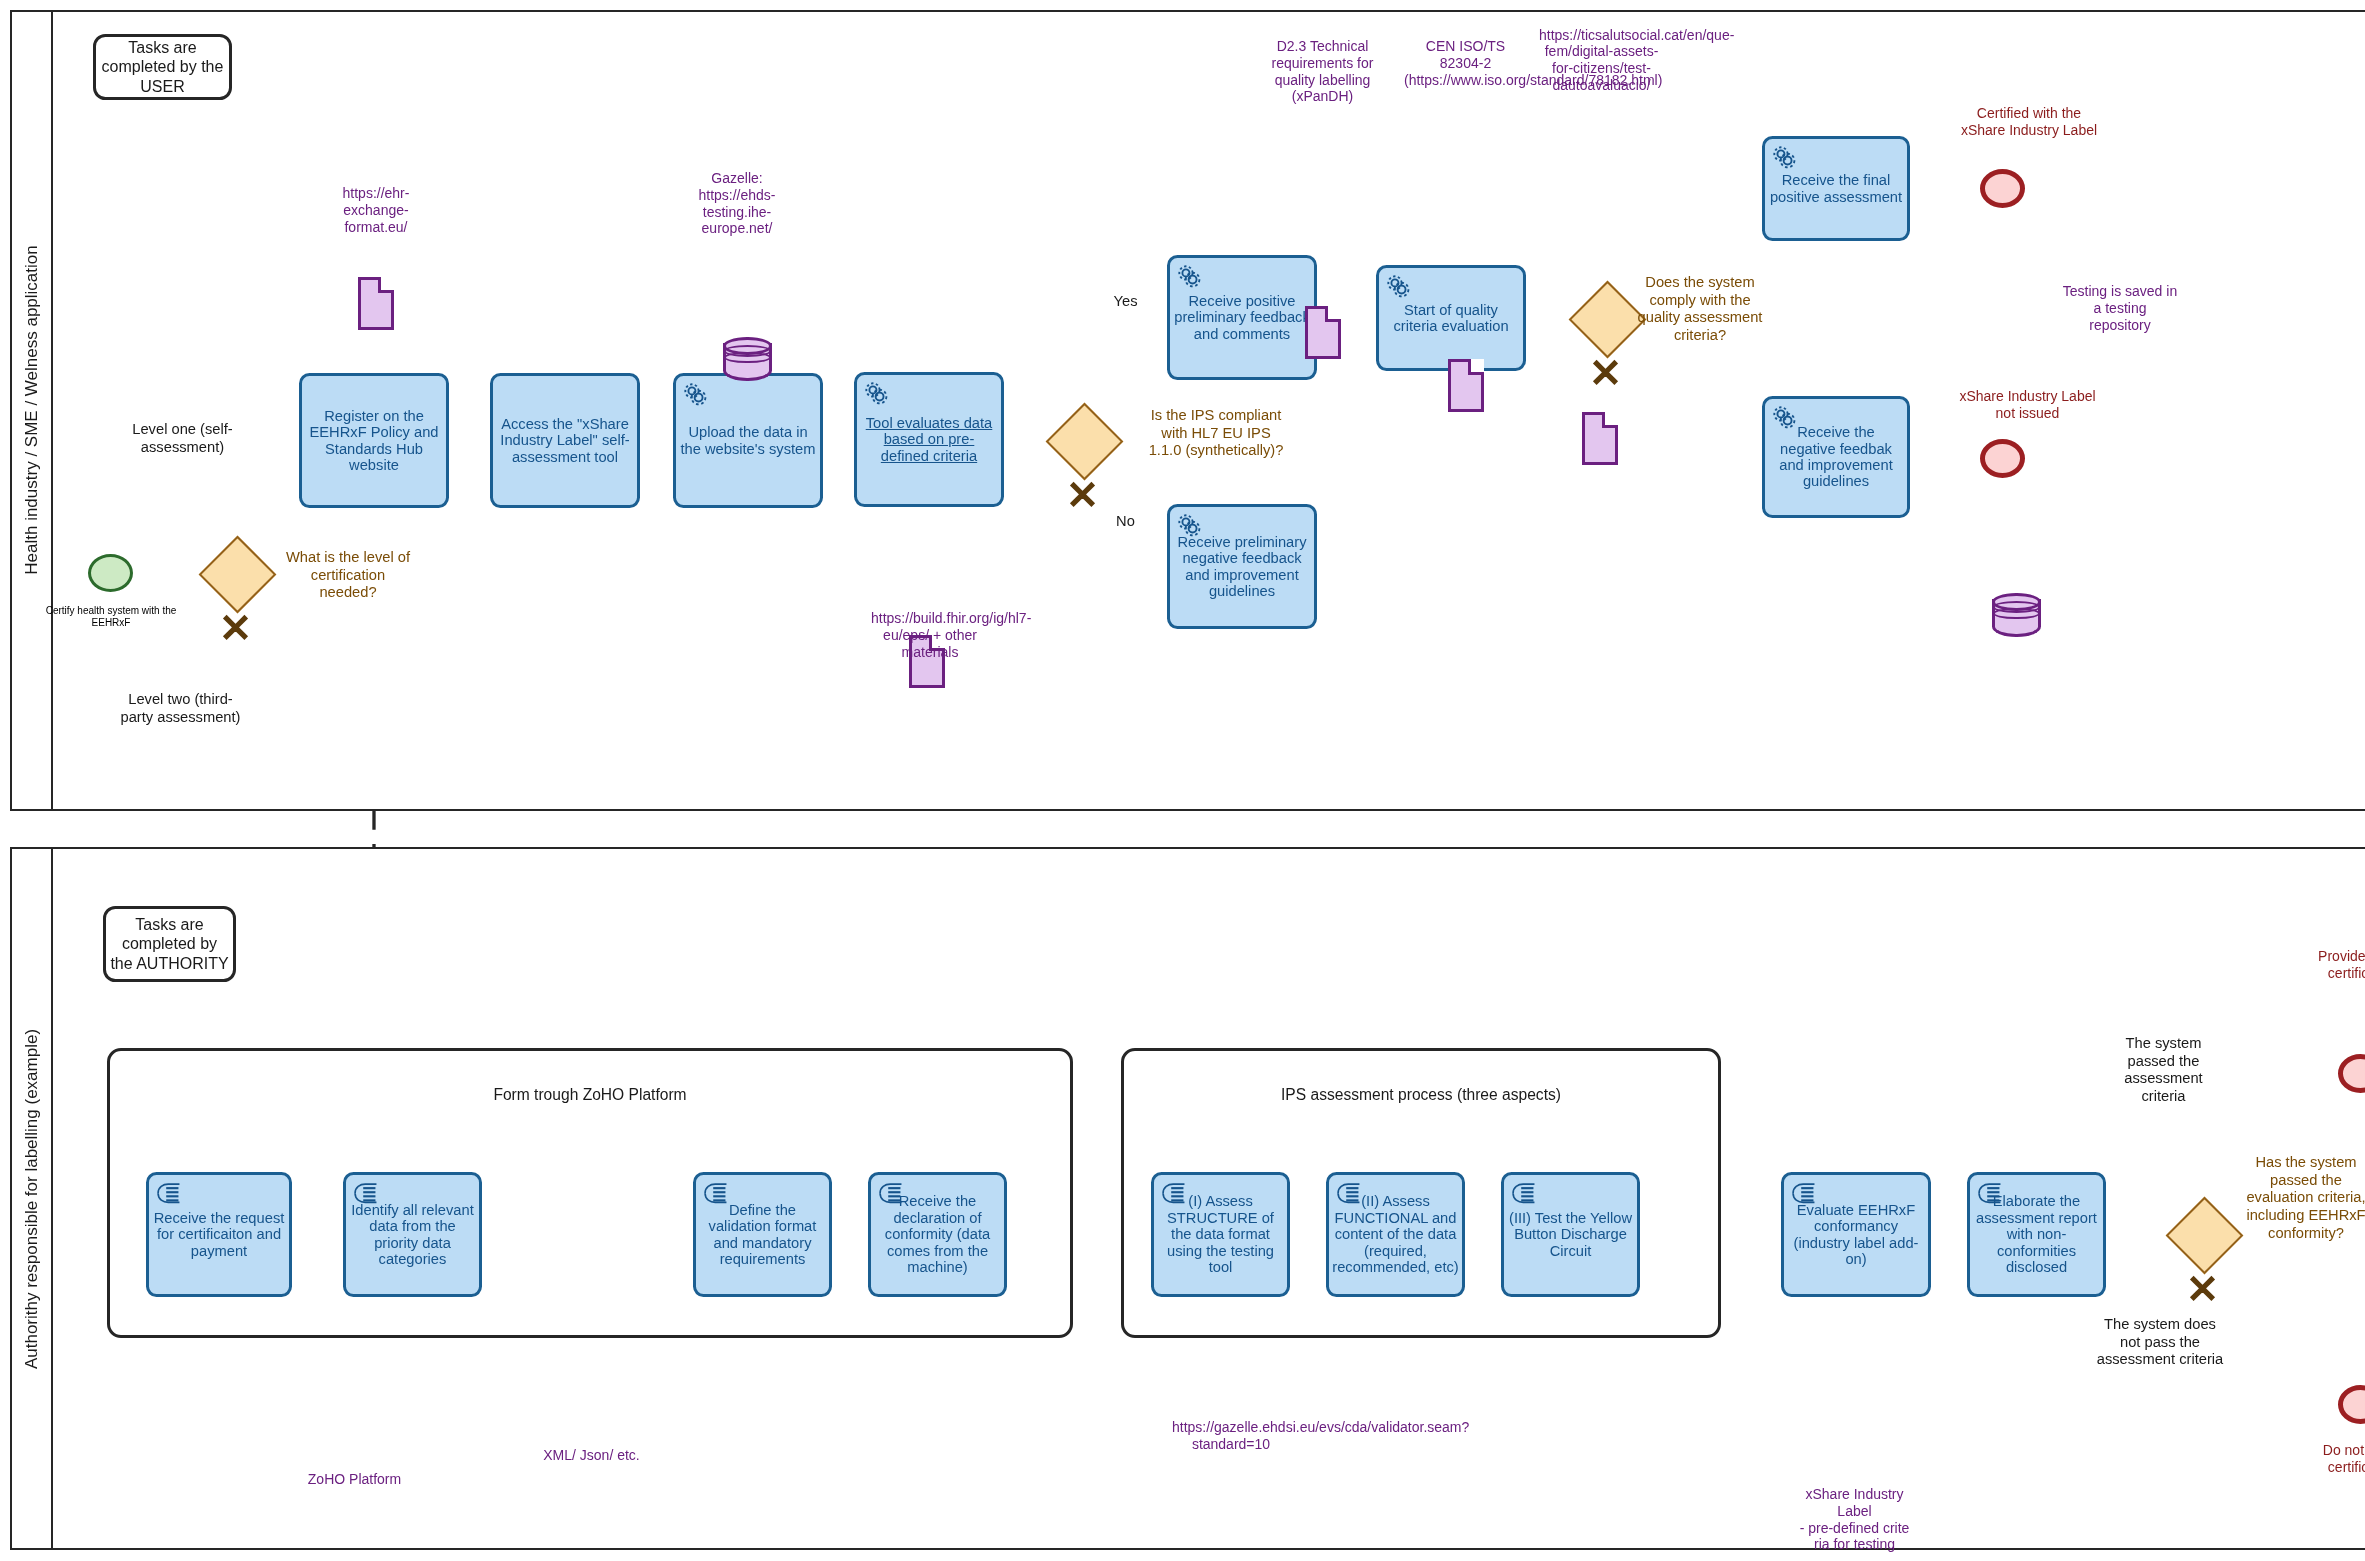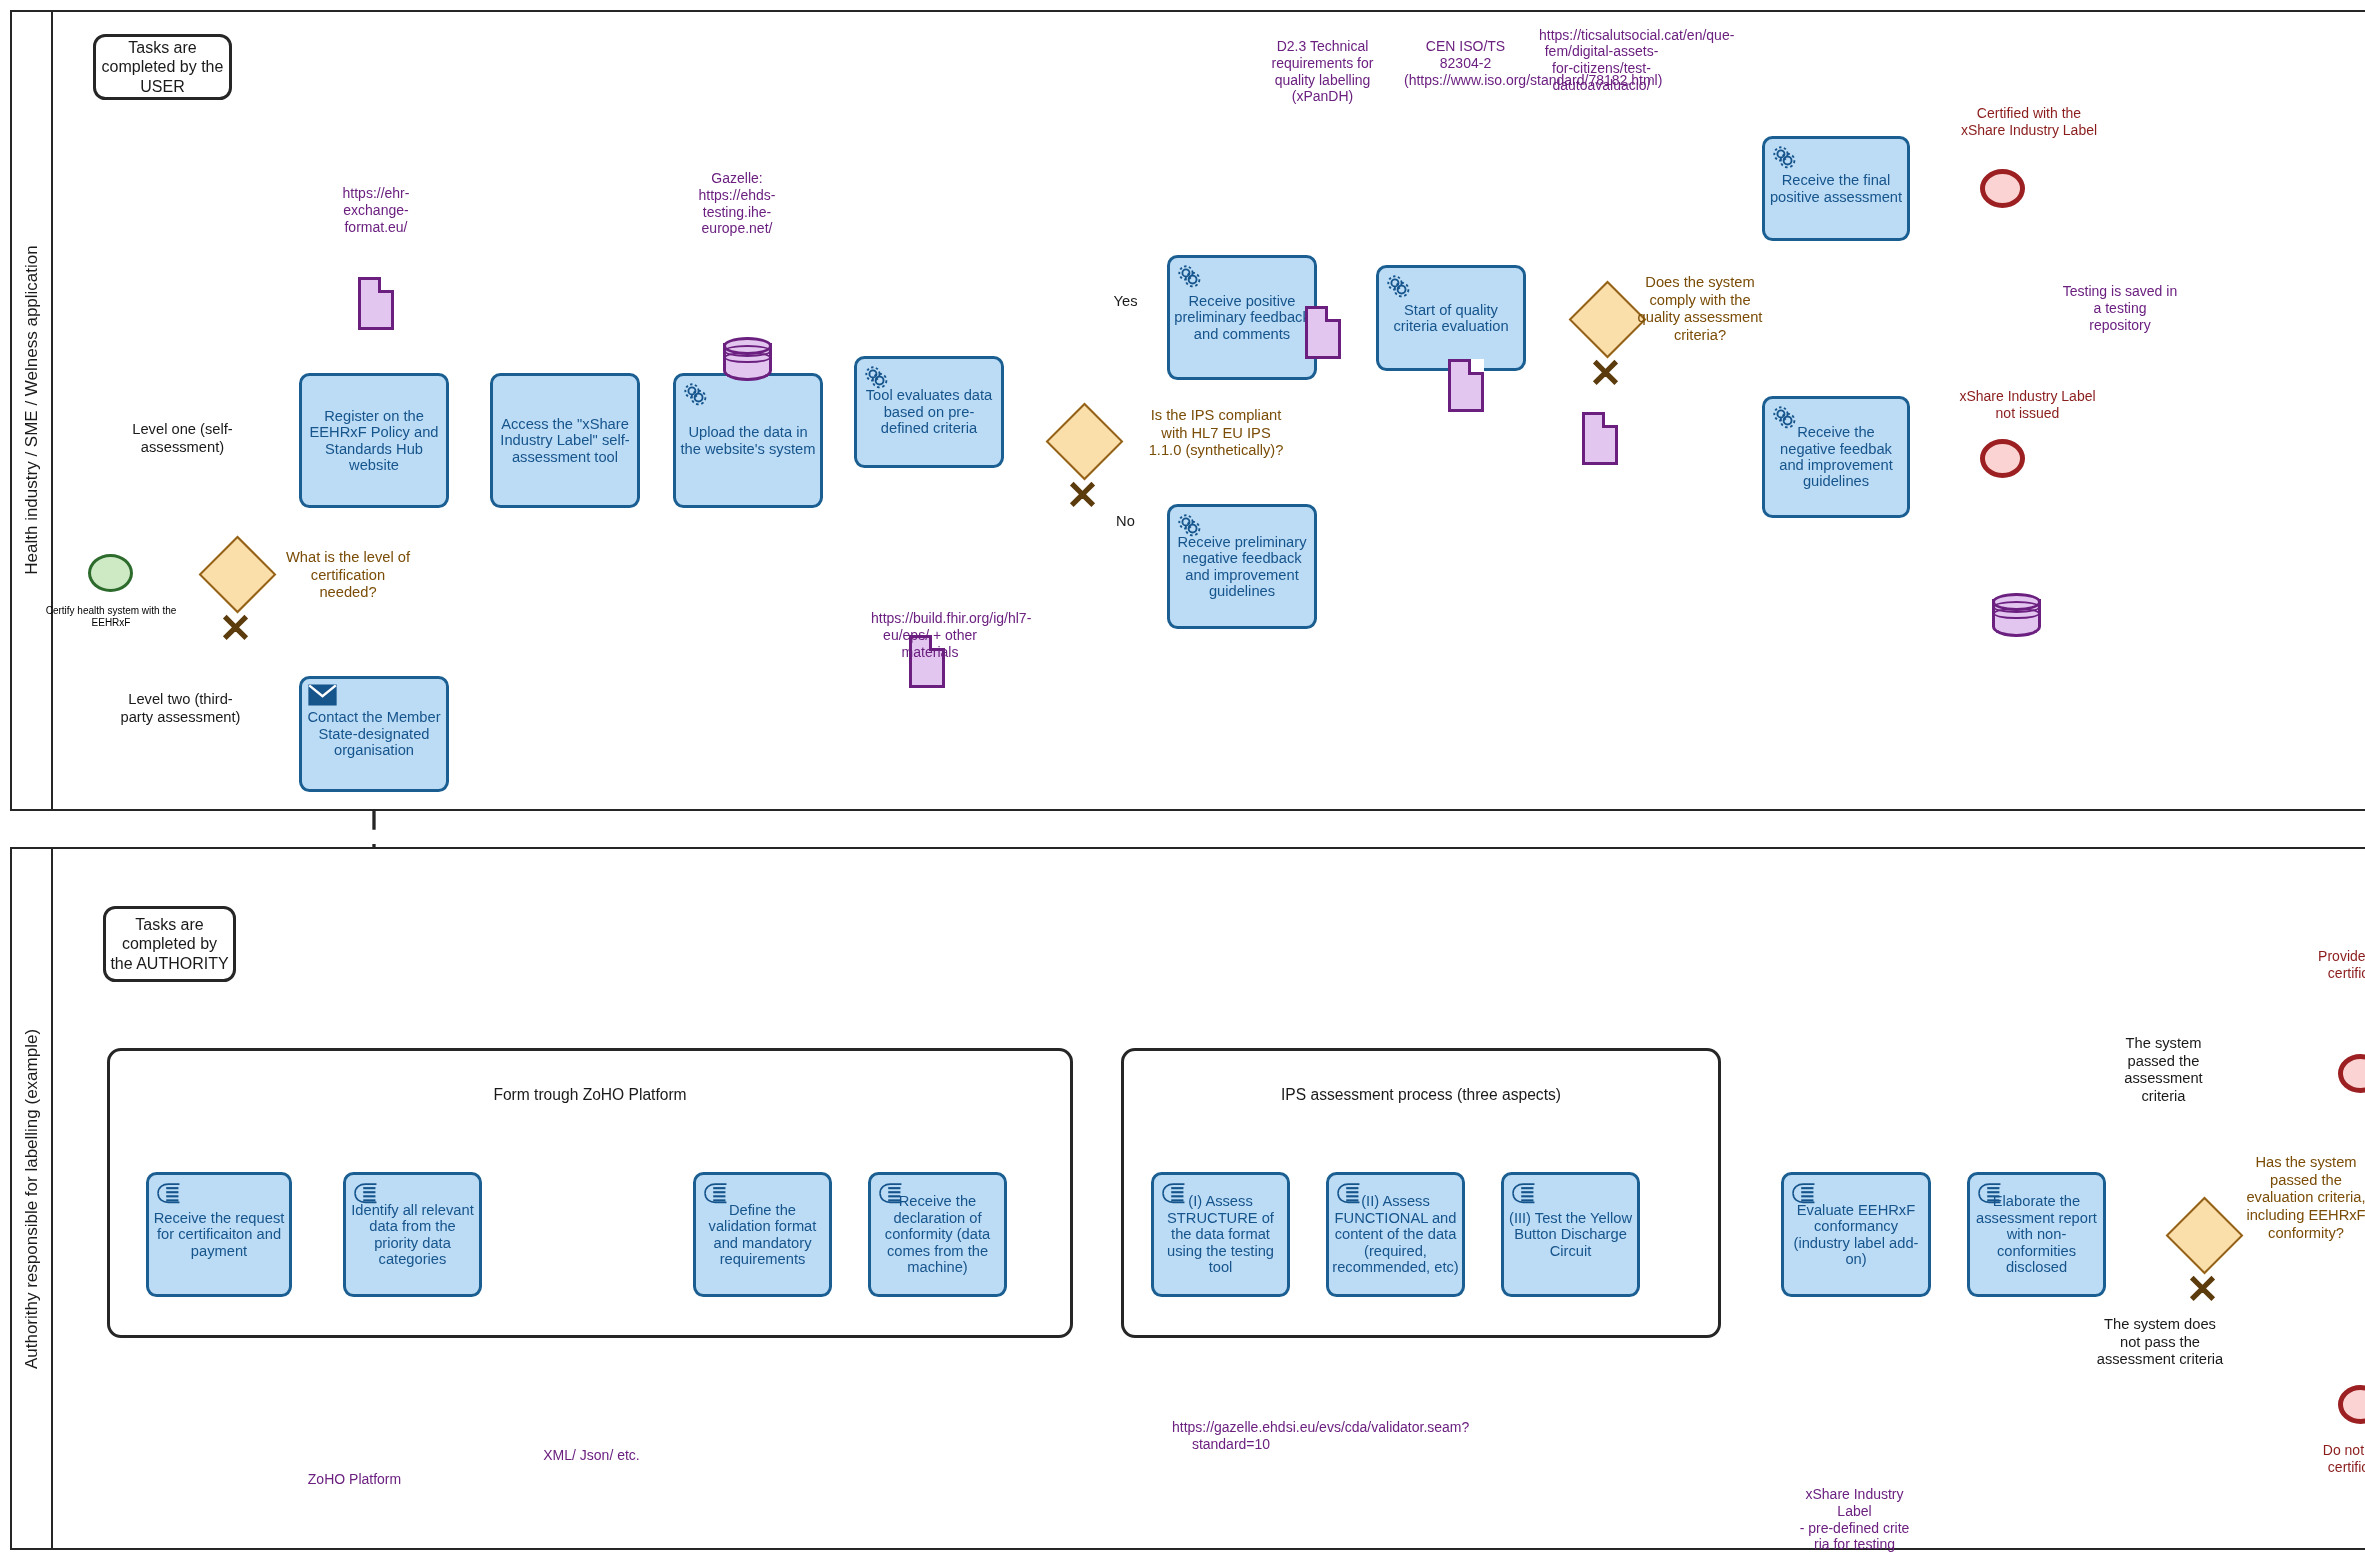--- a/index.html
+++ b/index.html
@@ -184,21 +184,21 @@
       <g fill="none" stroke="#16548c" stroke-width="1.7">
         <circle cx="9" cy="9" r="3.2"></circle>
           <circle cx="9" cy="9" r="6" stroke-dasharray="2.2 2.2"></circle>
         <circle cx="15" cy="15" r="3.6"></circle>
           <circle cx="15" cy="15" r="6.2" stroke-dasharray="2.4 2.4"></circle>
       </g>
     </svg>
     <span class="lbl">Upload the data in the website's system</span>
   </div>
 
-  <div class="abs task" style="left:854px;top:356px;width:150px;height:112px;">
+  <div class="abs task" style="left:854px;top:372px;width:150px;height:135px;text-decoration:underline;">
     <svg class="task-icon" viewBox="0 0 24 24">
       <g fill="none" stroke="#16548c" stroke-width="1.7">
         <circle cx="9" cy="9" r="3.2"></circle>
           <circle cx="9" cy="9" r="6" stroke-dasharray="2.2 2.2"></circle>
         <circle cx="15" cy="15" r="3.6"></circle>
           <circle cx="15" cy="15" r="6.2" stroke-dasharray="2.4 2.4"></circle>
       </g>
     </svg>
     <span class="lbl">Tool evaluates data based on pre-defined criteria</span>
   </div>
@@ -270,27 +270,20 @@
       <g fill="none" stroke="#16548c" stroke-width="1.7">
         <circle cx="9" cy="9" r="3.2"></circle>
           <circle cx="9" cy="9" r="6" stroke-dasharray="2.2 2.2"></circle>
         <circle cx="15" cy="15" r="3.6"></circle>
           <circle cx="15" cy="15" r="6.2" stroke-dasharray="2.4 2.4"></circle>
       </g>
     </svg>
     <span class="lbl">Receive the negative feedbak and improvement guidelines</span>
   </div>
 
-  <div class="abs task" style="left:299px;top:676px;width:150px;height:116px;">
-    <svg class="task-icon" viewBox="0 0 24 18" style="width:29px;height:22px;">
-      <rect x="1" y="1" width="22" height="16" fill="#16548c" stroke="#16548c" stroke-width="1.4"></rect>
-      <path d="M1,1 L12,10 L23,1" fill="none" stroke="#ffffff" stroke-width="2"></path>
-    </svg>
-    <span class="lbl">Contact the Member State-designated organisation</span>
-  </div>
 
   <div class="abs end-ev" style="left:1980px;top:169px;"></div>
   <div class="lab lab-red" style="left:1959px;top:105px;width:140px;">Certified with the xShare Industry Label</div>
 
   <div class="abs end-ev" style="left:1980px;top:439px;"></div>
   <div class="lab lab-red" style="left:1954px;top:388px;width:147px;">xShare Industry Label not issued</div>
 
   <div class="abs doc" style="left:358px;top:277px;"></div>
   <div class="lab lab-purple" style="left:319px;top:185px;width:114px;">https://ehr-exchange-format.eu/</div>
 

